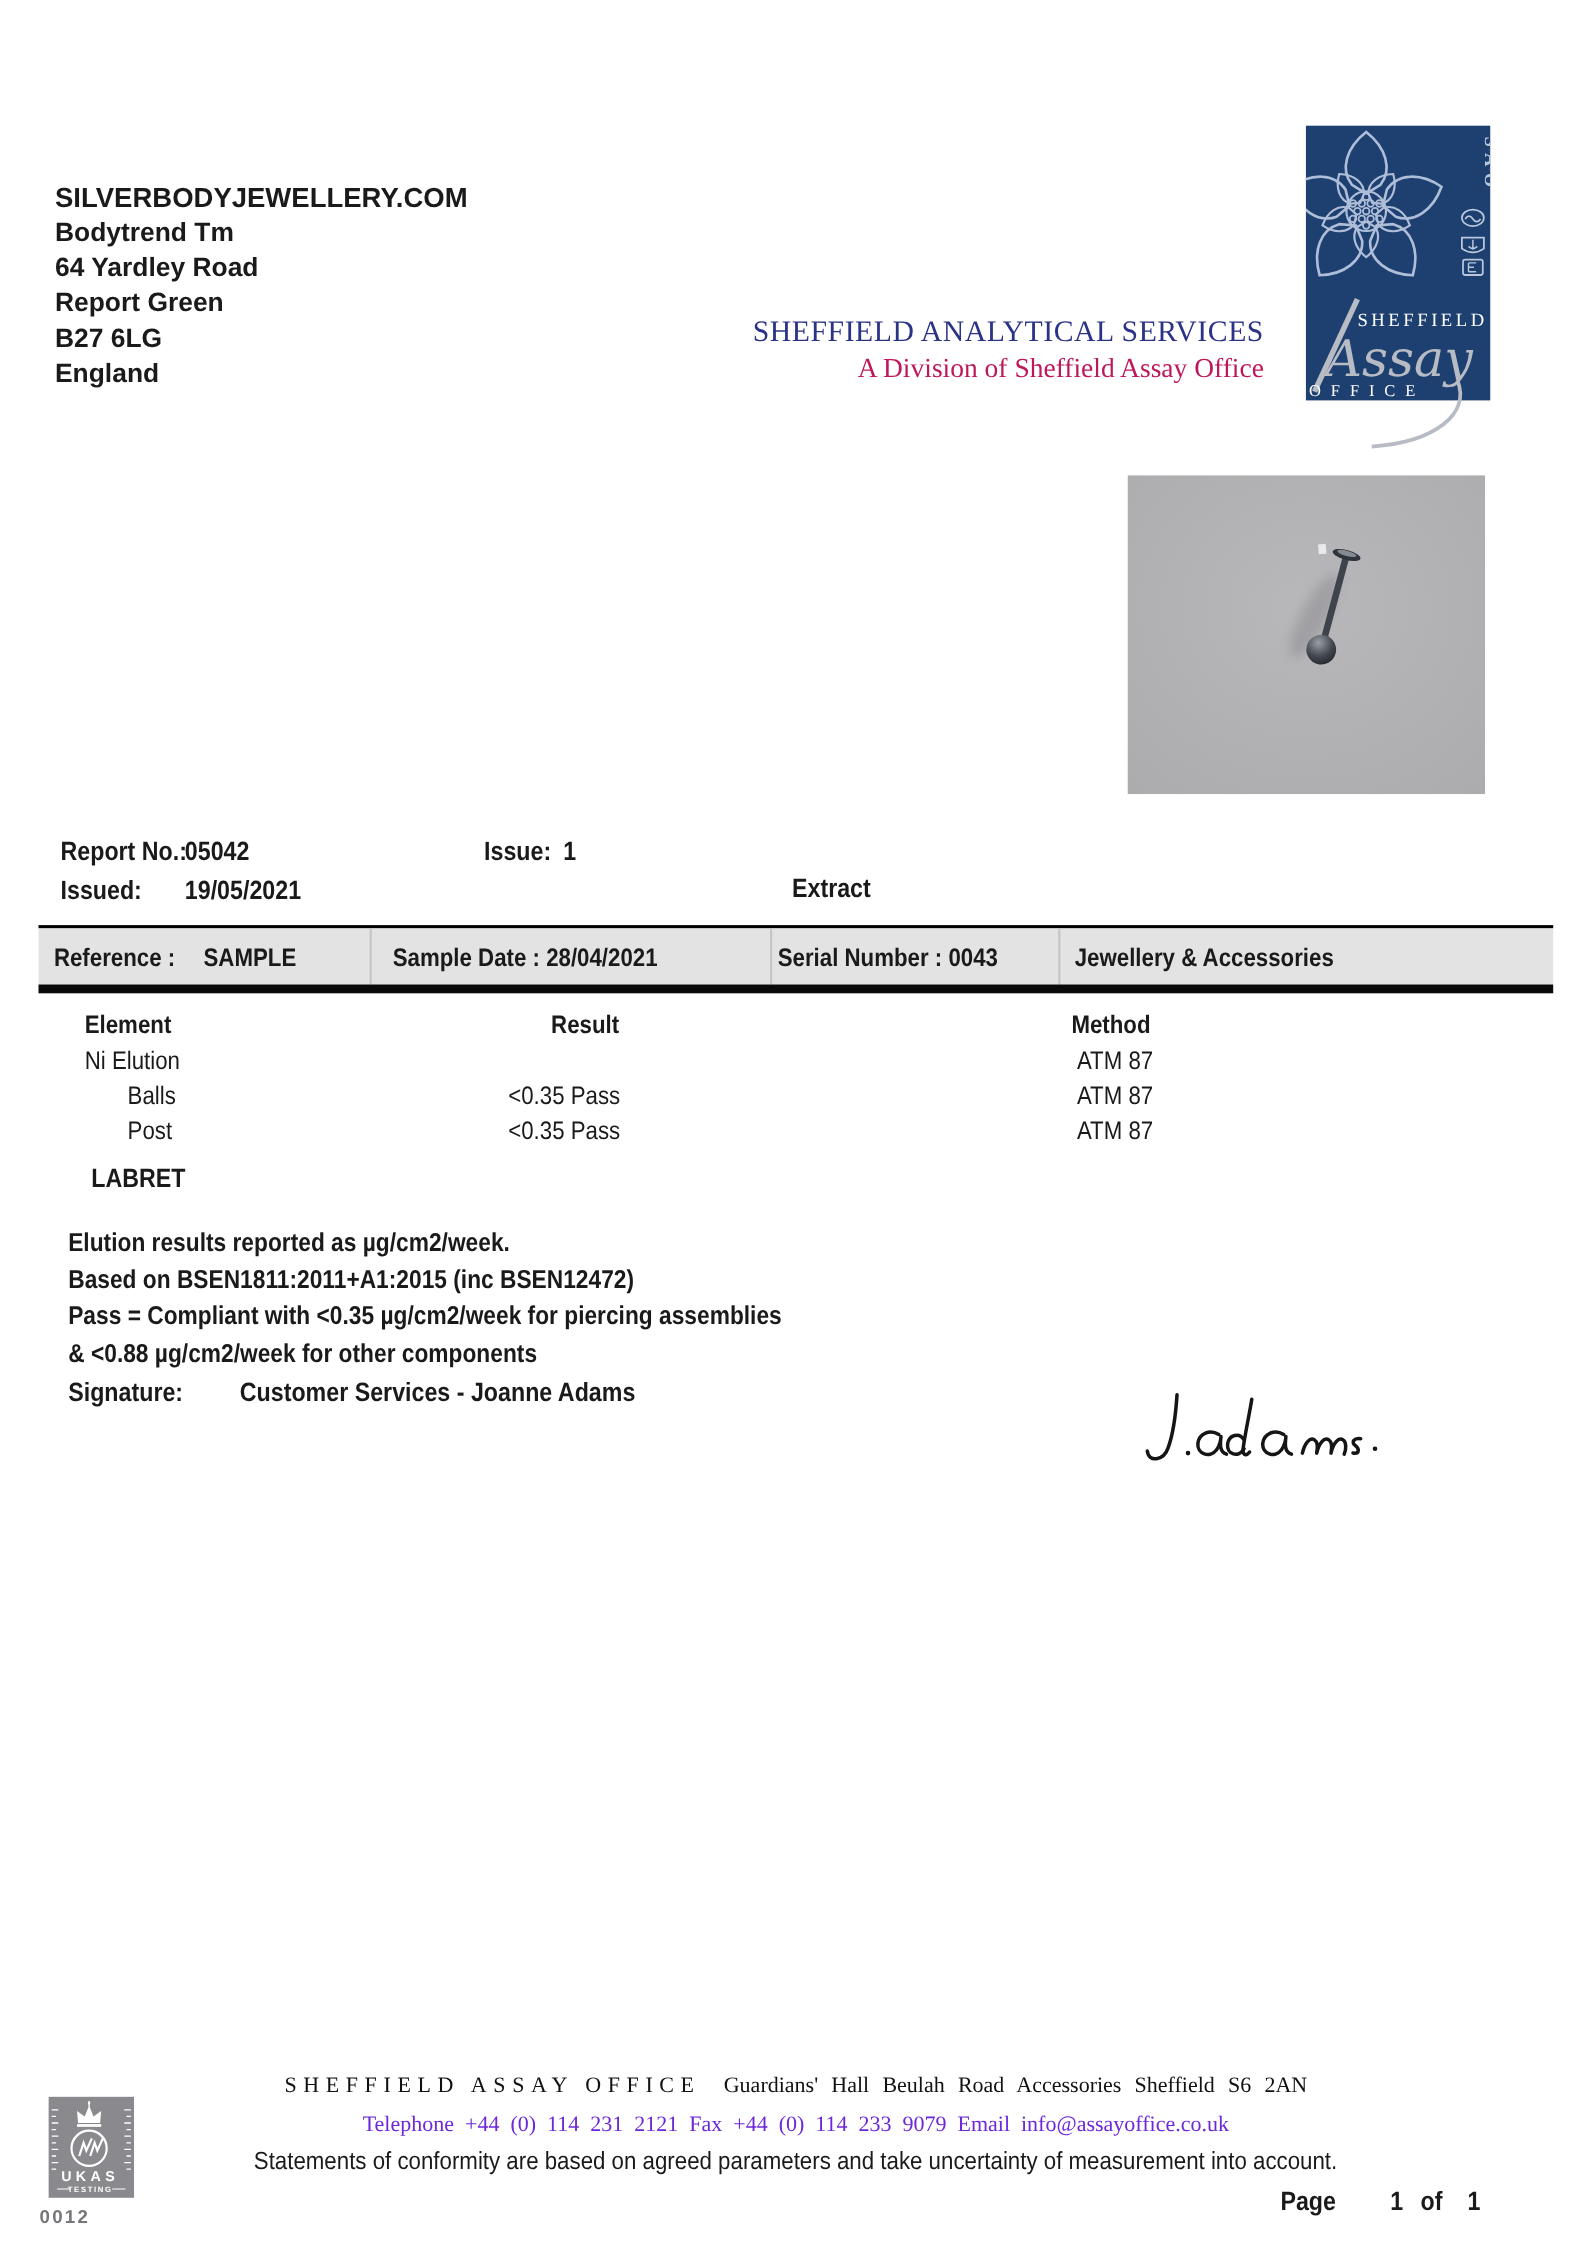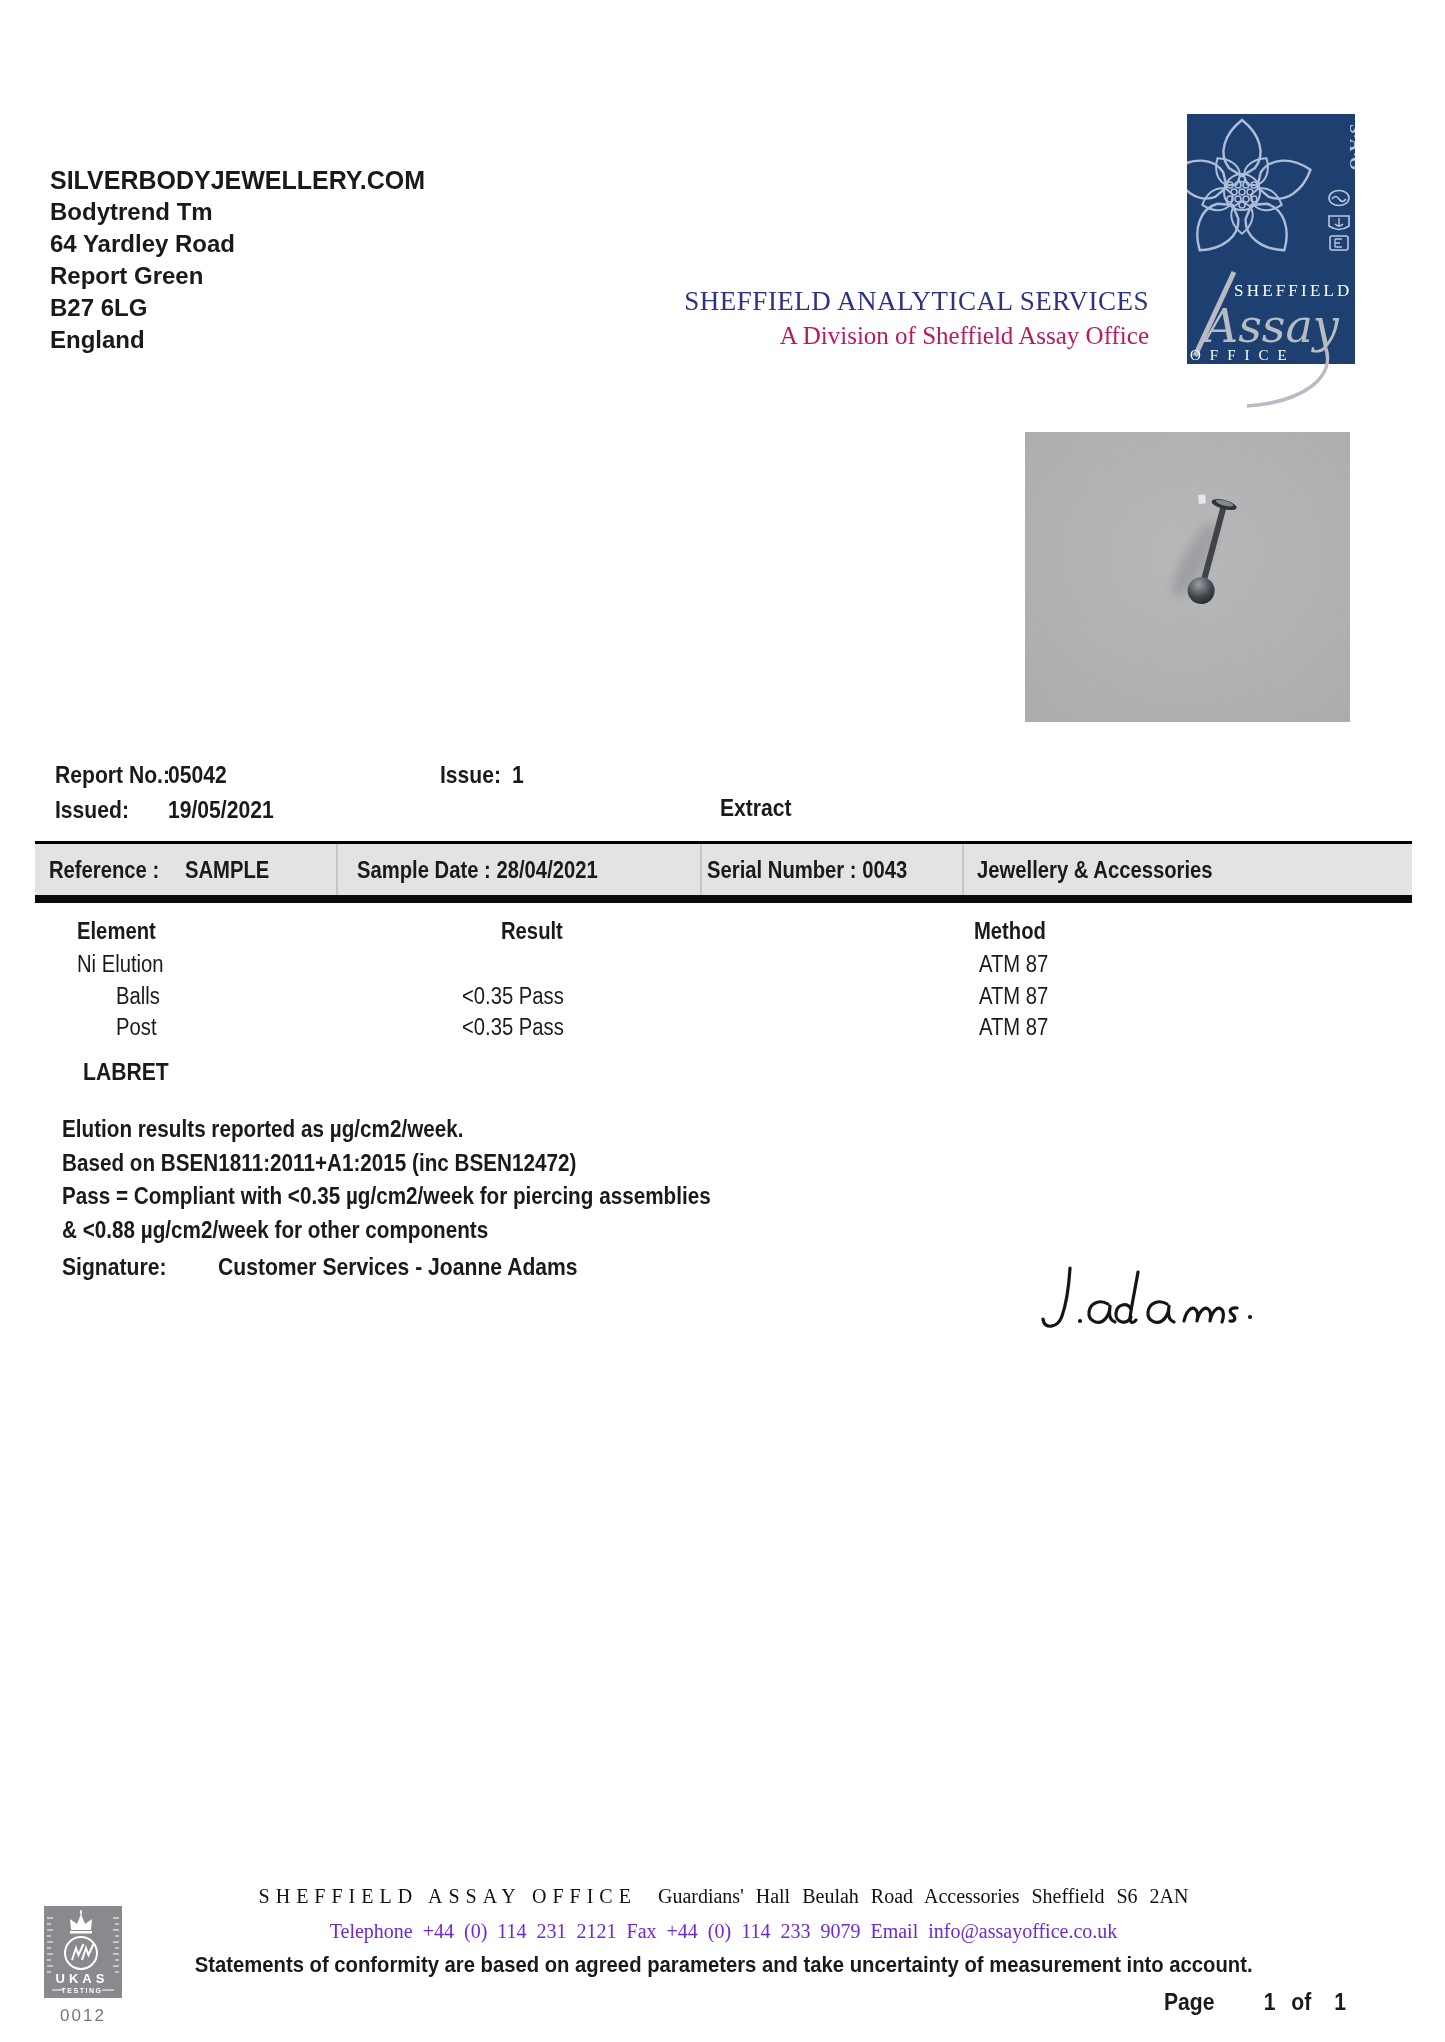--- a/index.html
+++ b/index.html
@@ -53,28 +53,28 @@
   
   .sig-l{left:62px;top:1229px;font-size:24px;font-weight:bold;}
   .sig-n{left:218px;top:1229px;font-size:24px;font-weight:bold;}
   .sig-hand{left:1032px;top:1238px;}
 
   
   .f1{left:35px;top:1861px;width:1377px;text-align:center;font-family:"Liberation Serif",serif;font-size:20px;color:#111;}
   .f1 .office{letter-spacing:6px;margin-right:16px;}
   .f1 .addr{word-spacing:7px;}
   .f2{left:35px;top:1896px;width:1377px;text-align:center;font-family:"Liberation Serif",serif;font-size:20px;word-spacing:5px;color:#6d28d9;}
-  .f3{left:35px;top:1928px;width:1377px;text-align:center;font-size:22.5px;font-weight:bold;}
+  .f3{left:35px;top:1928px;width:1377px;text-align:center;font-size:22.5px;font-weight:normal;}
   .pgbox{left:1164px;top:1964px;font-size:24px;font-weight:bold;}
   .pgbox span{display:inline-block;}
   .pg-1{margin-left:56px;} .pg-of{margin-left:18px;} .pg-2{margin-left:26px;}
 
   
   .ukas{left:44px;top:1882px;}
-  .ukas-num{left:36px;top:1982px;width:94px;text-align:center;font-size:17px;color:#76767b;letter-spacing:2px;font-weight:normal;}
+  .ukas-num{left:36px;top:1982px;width:94px;text-align:left;font-size:17px;color:#76767b;letter-spacing:2px;font-weight:bold;}
 </style>
 </head>
 <body>
 
 <div class="page">
 
   <div class="abs sender">
     <div class="co">SILVERBODYJEWELLERY.COM</div>
     <div class="ln">Bodytrend Tm</div>
     <div class="ln">64 Yardley Road</div>

